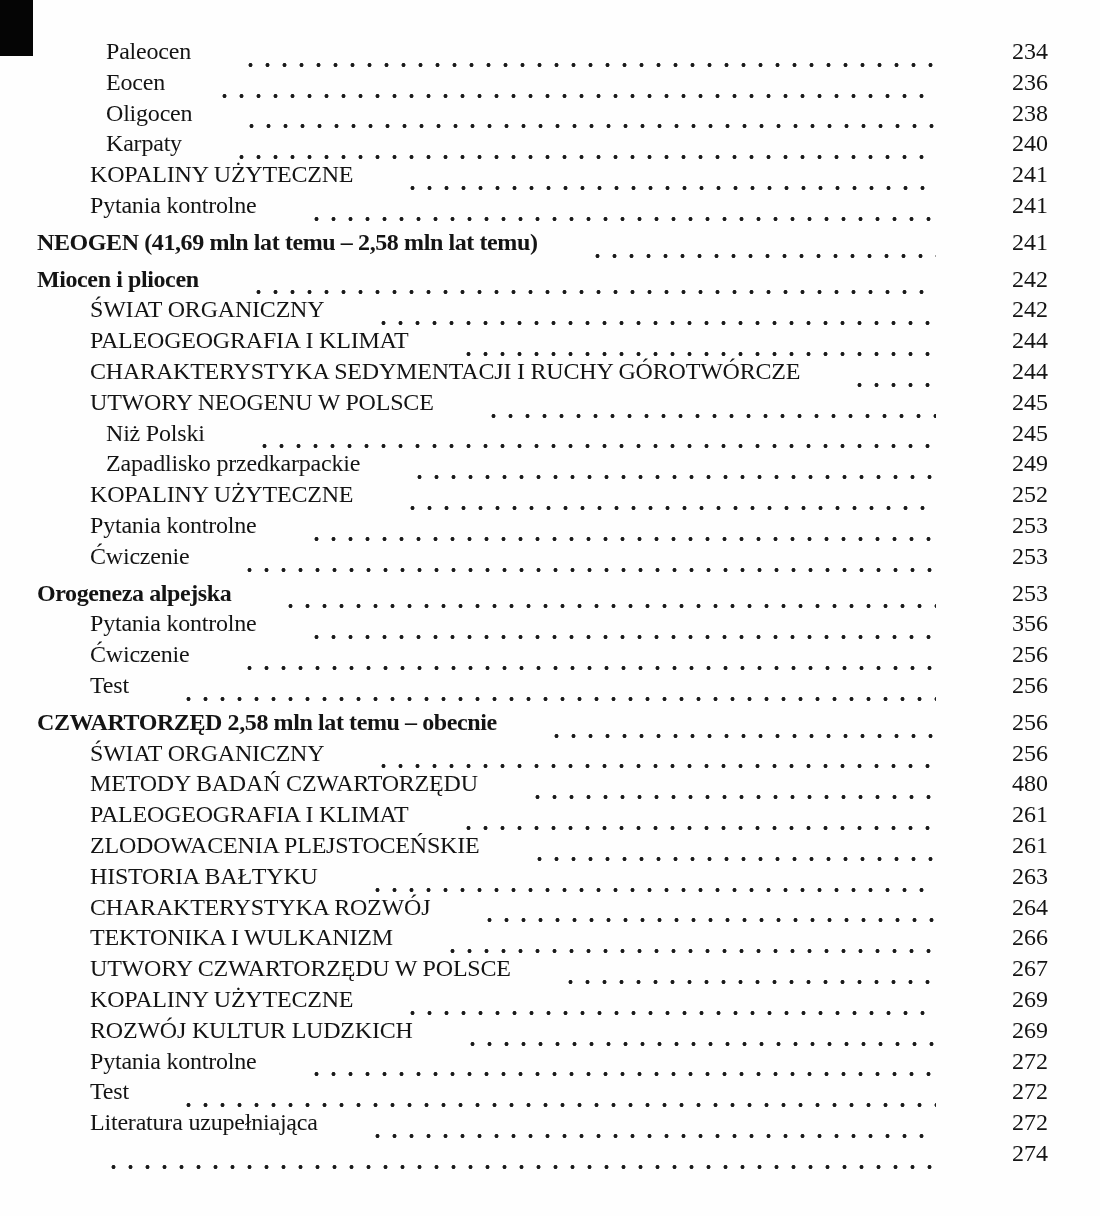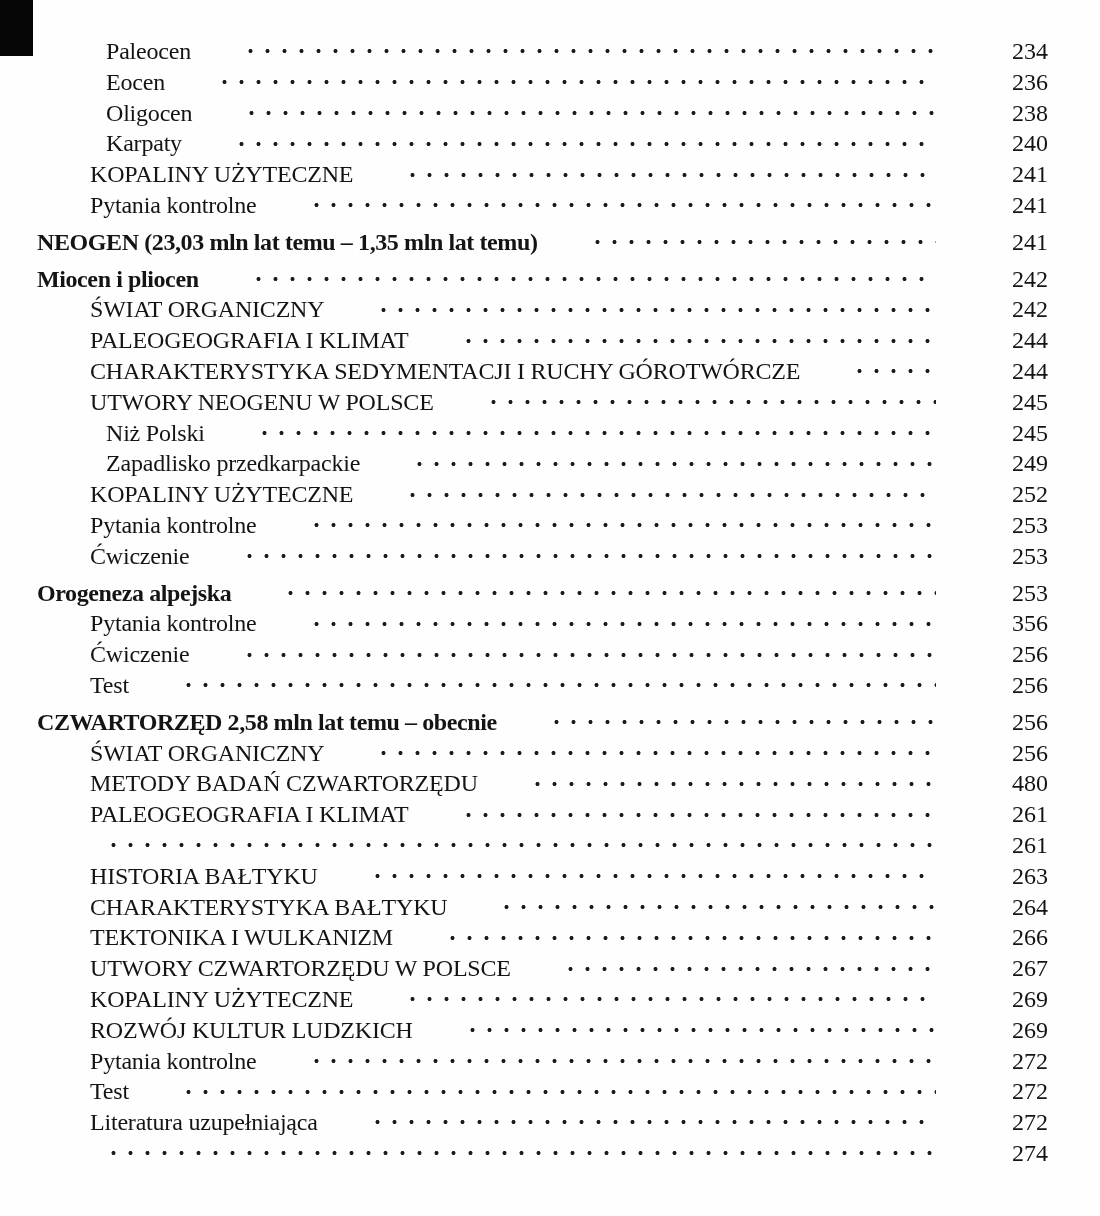--- a/index.html
+++ b/index.html
@@ -27,21 +27,21 @@
   }
   .toc {
     position: absolute;
     top: 36px;
     left: 0;
     right: 0;
     padding-right: 52px;
   }
   .toc-row {
     display: flex;
-    align-items: center;
+    align-items: flex-end;
     font-size: 24px;
     line-height: 30.8px;
     white-space: nowrap;
     gap: 36px;
   }
   .toc-row.level-1 { padding-left: 37px;  margin-top: 6px; }
   .toc-row.level-2 { padding-left: 90px;  }
   .toc-row.level-3 { padding-left: 106px; }
   .toc-row.bold .toc-label { font-weight: bold; letter-spacing: -0.4px; }
   .toc-label {
@@ -96,21 +96,21 @@
     <span class="toc-label">KOPALINY UŻYTECZNE</span>
     <span class="toc-leader"></span>
     <span class="toc-page">241</span>
   </div>
     <div class="toc-row level-2">
     <span class="toc-label">Pytania kontrolne</span>
     <span class="toc-leader"></span>
     <span class="toc-page">241</span>
   </div>
     <div class="toc-row level-1 bold">
-    <span class="toc-label">NEOGEN (23,03 mln lat temu – 1,35 mln lat temu)</span>
+    <span class="toc-label">NEOGEN (41,69 mln lat temu – 2,58 mln lat temu)</span>
     <span class="toc-leader"></span>
     <span class="toc-page">241</span>
   </div>
     <div class="toc-row level-1 bold">
     <span class="toc-label">Miocen i pliocen</span>
     <span class="toc-leader"></span>
     <span class="toc-page">242</span>
   </div>
     <div class="toc-row level-2">
     <span class="toc-label">ŚWIAT ORGANICZNY</span>
@@ -191,30 +191,31 @@
     <span class="toc-label">METODY BADAŃ CZWARTORZĘDU</span>
     <span class="toc-leader"></span>
     <span class="toc-page">480</span>
   </div>
     <div class="toc-row level-2">
     <span class="toc-label">PALEOGEOGRAFIA I KLIMAT</span>
     <span class="toc-leader"></span>
     <span class="toc-page">261</span>
   </div>
     <div class="toc-row level-2">
+    <span class="toc-label">ZLODOWACENIA PLEJSTOCEŃSKIE</span>
     <span class="toc-leader"></span>
     <span class="toc-page">261</span>
   </div>
     <div class="toc-row level-2">
     <span class="toc-label">HISTORIA BAŁTYKU</span>
     <span class="toc-leader"></span>
     <span class="toc-page">263</span>
   </div>
     <div class="toc-row level-2">
-    <span class="toc-label">CHARAKTERYSTYKA BAŁTYKU</span>
+    <span class="toc-label">CHARAKTERYSTYKA ROZWÓJ</span>
     <span class="toc-leader"></span>
     <span class="toc-page">264</span>
   </div>
     <div class="toc-row level-2">
     <span class="toc-label">TEKTONIKA I WULKANIZM</span>
     <span class="toc-leader"></span>
     <span class="toc-page">266</span>
   </div>
     <div class="toc-row level-2">
     <span class="toc-label">UTWORY CZWARTORZĘDU W POLSCE</span>

